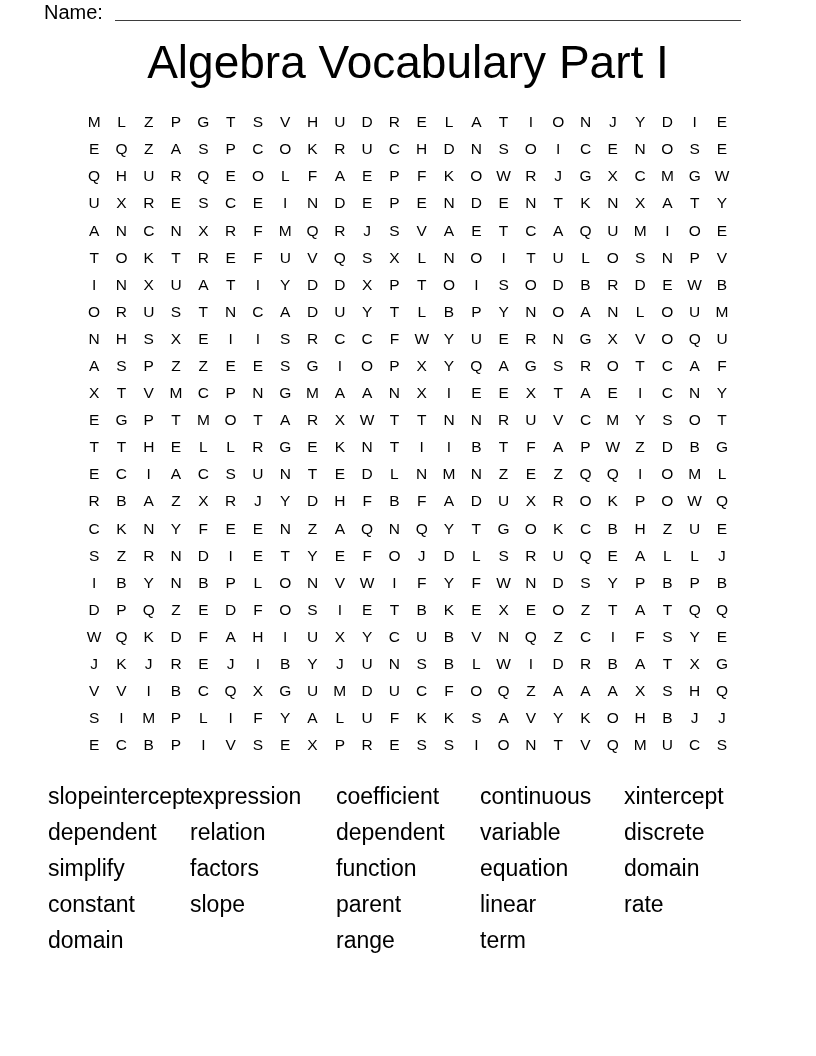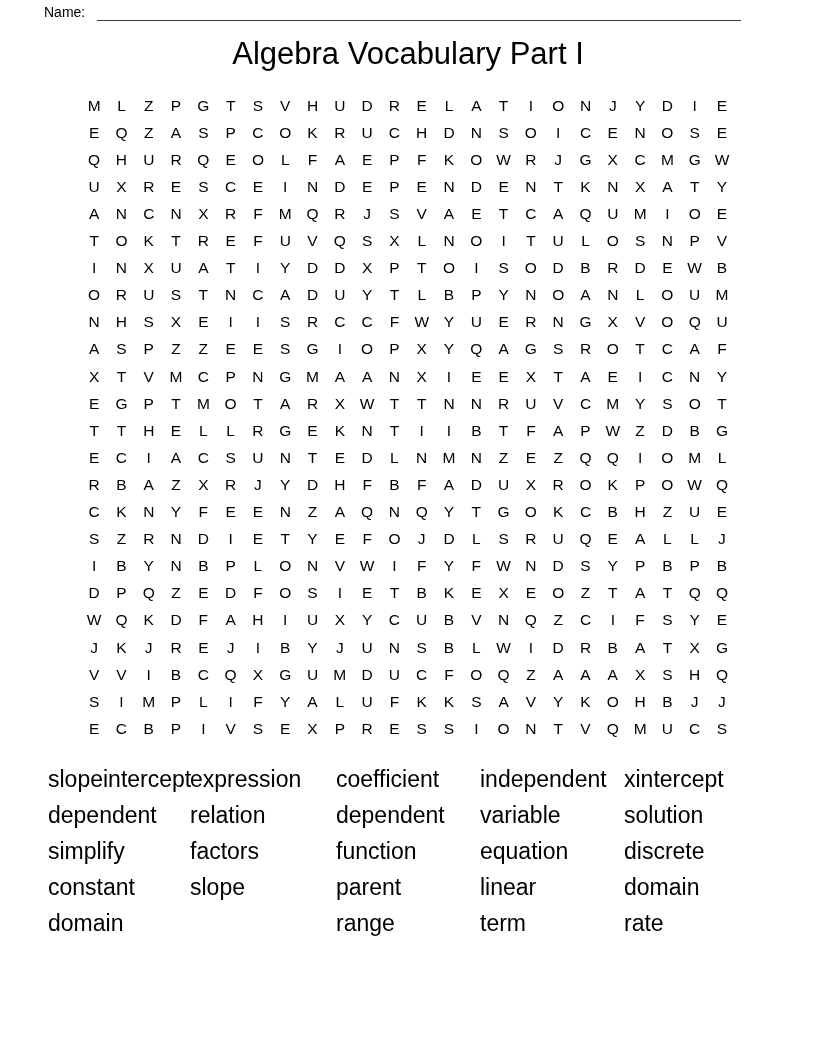--- a/index.html
+++ b/index.html
@@ -19,36 +19,36 @@
 
   
   .name-row {
     display: flex;
     align-items: flex-end;
     padding-top: 3px;
     margin-left: 44px;
     margin-right: 75px;
   }
   .name-label {
-    font-size: 14px;
+    font-size: 20px;
     line-height: 18px;
     white-space: nowrap;
   }
   .name-line {
     flex: 1;
     margin-left: 12px;
     height: 17px;
     border-bottom: 1.5px solid #3d3d3d;
   }
 
   
   .title {
     margin: 16px 0 0 0;
     text-align: center;
-    font-size: 31px;
+    font-size: 46px;
     font-weight: normal;
     line-height: 1.1;
     letter-spacing: 0px;
   }
 
   
   .ws-grid {
     width: 655px;
     margin: 21px auto 0 auto;
   }
@@ -736,28 +736,27 @@
         <div class="word">slope</div>
       </div>
       <div class="word-col">
         <div class="word">coefficient</div>
         <div class="word">dependent</div>
         <div class="word">function</div>
         <div class="word">parent</div>
         <div class="word">range</div>
       </div>
       <div class="word-col">
-        <div class="word">independent</div>
+        <div class="word">continuous</div>
         <div class="word">variable</div>
         <div class="word">equation</div>
         <div class="word">linear</div>
         <div class="word">term</div>
       </div>
       <div class="word-col">
         <div class="word">xintercept</div>
-        <div class="word">solution</div>
         <div class="word">discrete</div>
         <div class="word">domain</div>
         <div class="word">rate</div>
       </div>
     </div>
 
 </div>
 
 </body></html>

